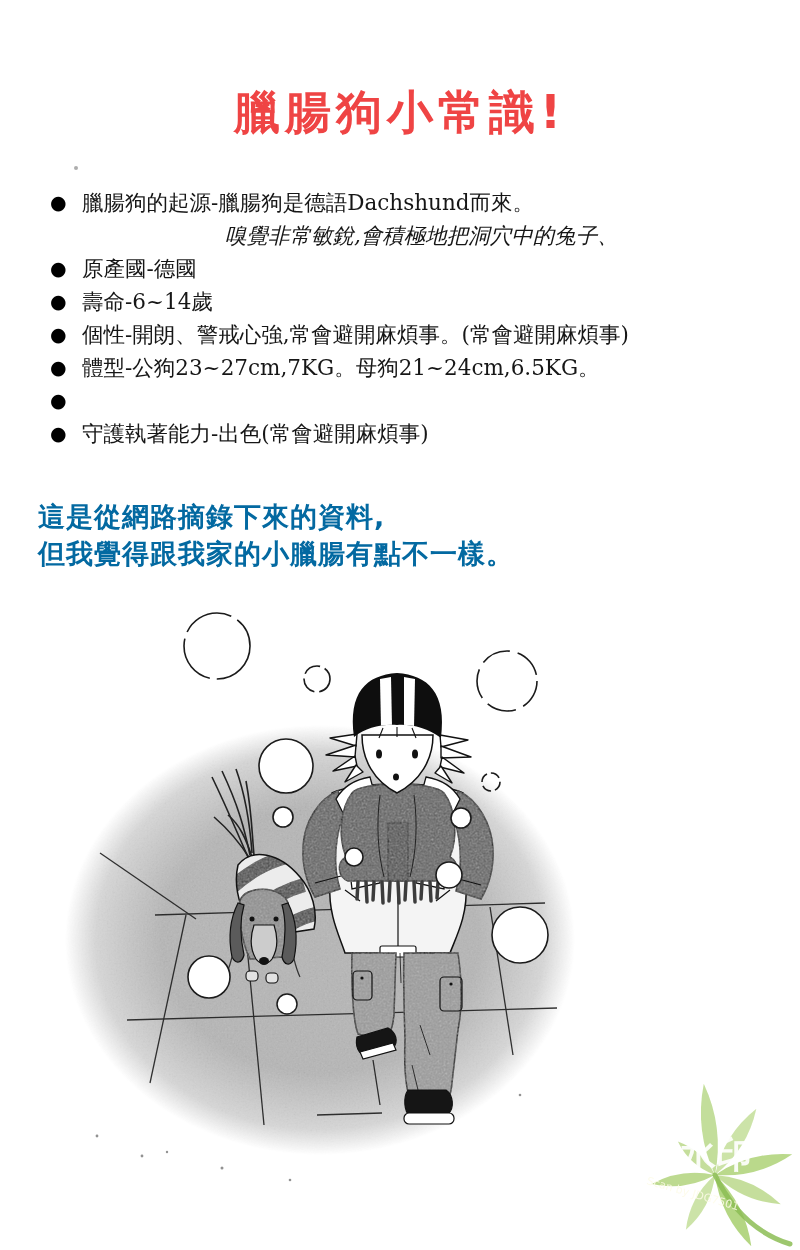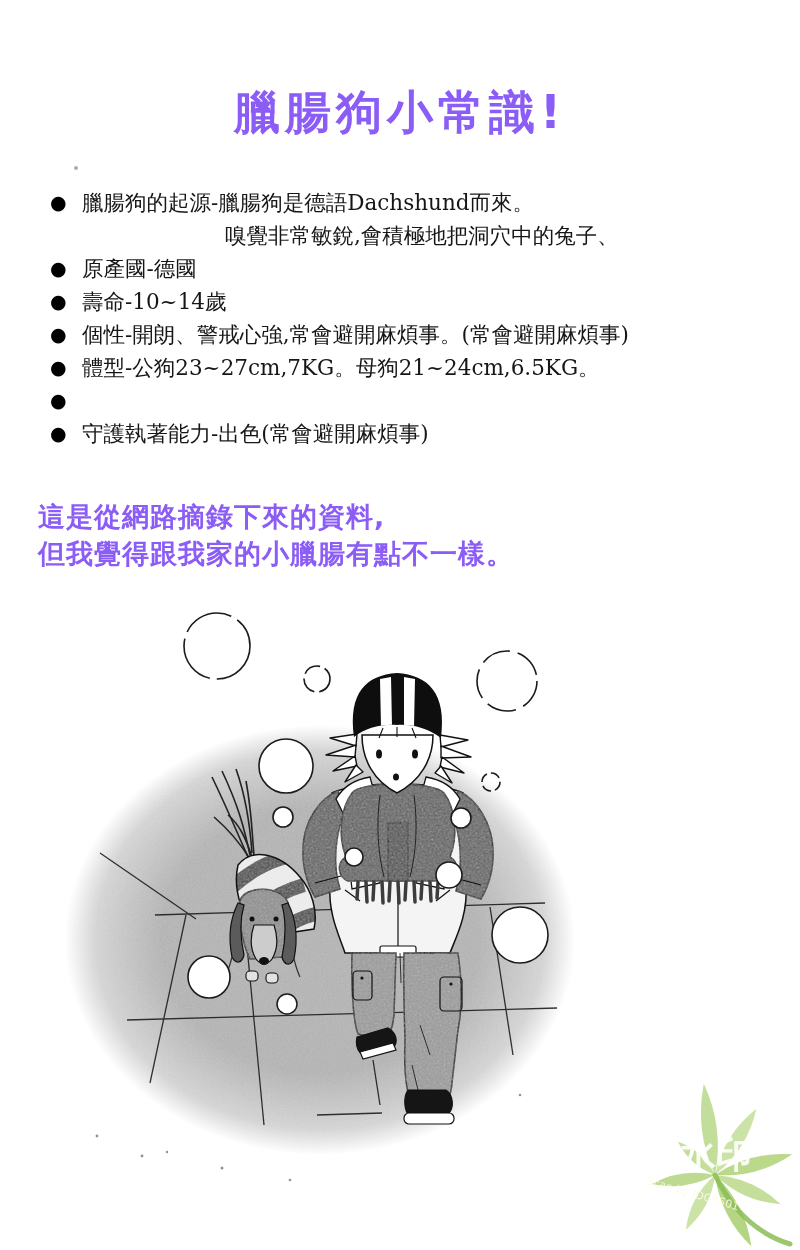--- a/index.html
+++ b/index.html
@@ -3,34 +3,34 @@
 <meta charset="utf-8">
 <style>
   html,body{margin:0;padding:0;background:#e8e8e8;}
   .page{
     position:relative;width:800px;height:1250px;margin:0 auto;
     background:#ffffff;overflow:hidden;
     font-family:"DejaVu Sans","Liberation Sans",sans-serif;color:#141414;
   }
   .title{
     position:absolute;top:82px;left:0;width:100%;text-align:center;
-    font-size:46px;font-weight:bold;letter-spacing:5px;color:#8b5cf6;
+    font-size:46px;font-weight:bold;letter-spacing:5px;color:#ef4444;
   }
   .fact-list{
     position:absolute;top:186px;left:50px;width:720px;
     font-family:"DejaVu Serif","Liberation Serif",serif;
     font-size:21.5px;line-height:33px;color:#161616;
   }
   .fact-line{display:flex;align-items:center;height:33px;white-space:nowrap;}
   .fact-line .dot{width:32px;font-size:19px;line-height:33px;color:#000;}
-  .fact-line.indent{padding-left:175px;}
+  .fact-line.indent{padding-left:175px;font-style:italic;}
   .note{
     position:absolute;top:498px;left:38px;
     font-size:27px;font-weight:bold;line-height:37px;letter-spacing:1px;
-    color:#8b5cf6;white-space:nowrap;
+    color:#0369a1;white-space:nowrap;
   }
   .illu{position:absolute;top:585px;left:0;}
   .wm{position:absolute;top:1072px;left:608px;}
   .speck{position:absolute;border-radius:50%;background:#8a8a8a;}
   .speck.s1{top:166px;left:74px;width:4px;height:4px;opacity:.7;}
 </style>
 </head>
 <body>
 
 <div class="page">
@@ -44,21 +44,21 @@
     </div>
     <div class="fact-line indent">
       <span>嗅覺非常敏銳,會積極地把洞穴中的兔子、</span>
     </div>
     <div class="fact-line">
       <span class="dot">●</span>
       <span>原產國-德國</span>
     </div>
     <div class="fact-line">
       <span class="dot">●</span>
-      <span>壽命-10~14歲</span>
+      <span>壽命-6~14歲</span>
     </div>
     <div class="fact-line">
       <span class="dot">●</span>
       <span>個性-開朗、警戒心強,常會避開麻煩事。(常會避開麻煩事)</span>
     </div>
     <div class="fact-line">
       <span class="dot">●</span>
       <span>體型-公狗23~27cm,7KG。母狗21~24cm,6.5KG。</span>
     </div>
     <div class="fact-line">

